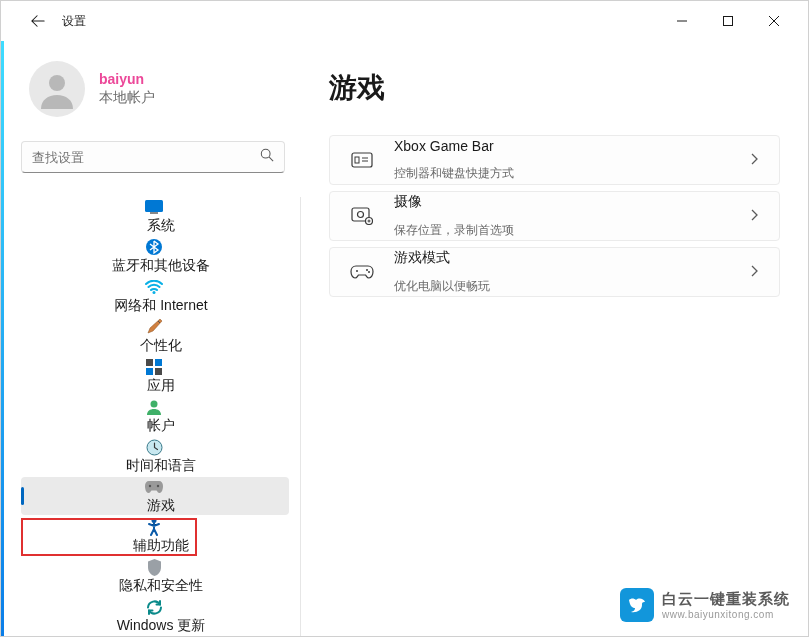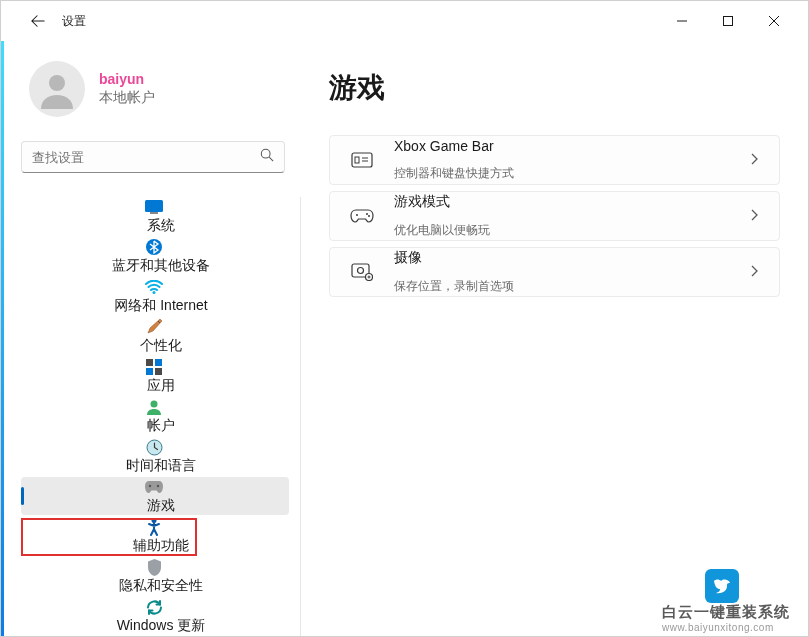--- a/index.html
+++ b/index.html
@@ -35,21 +35,21 @@
     .main { flex: 1; padding: 28px 28px 0 28px; }
     .page-title { font-size: 28px; font-weight: 600; color: #1a1a1a; margin-bottom: 28px; }
     
     .setting-card { background: #fdfdfd; border: 1px solid #ebebeb; border-radius: 4px; height: 50px; display: flex; align-items: center; padding: 0 20px; margin-bottom: 6px; cursor: pointer; }
     .card-icon { width: 24px; display: flex; align-items: center; justify-content: center; margin-right: 20px; }
     .card-text { flex: 1; }
     .card-title { font-size: 14px; color: #1a1a1a; }
     .card-subtitle { font-size: 12px; color: #6a6a6a; margin-top: 11px; }
     .card-chevron { color: #5a5a5a; }
     
-    .watermark { position: absolute; right: 18px; bottom: 3px; display: flex; align-items: center; flex-direction: column; }
+    .watermark { position: absolute; right: 18px; bottom: 14px; display: flex; align-items: center; }
     .wm-logo { width: 34px; height: 34px; background: #1296db; border-radius: 6px; display:flex; align-items:center; justify-content:center; }
     .wm-text { margin-left: 8px; }
     .wm-title { font-size: 15px; font-weight: 600; color: #5a5a5a; letter-spacing: 1px; }
     .wm-url { font-size: 10px; color: #9a9a9a; letter-spacing: 0.5px; }
     
     .left-edge { position: absolute; left: 0; top: 40px; bottom: 0; width: 3px; background: linear-gradient(180deg, #3fdcff 0%, #0a7de8 100%); }
   </style>
 </head>
 <body>
 
@@ -226,53 +226,53 @@
         <div class="card-title">Xbox Game Bar</div>
         <div class="card-subtitle">控制器和键盘快捷方式</div>
       </div>
       <span class="card-chevron"><svg width="8" height="12" viewBox="0 0 8 12">
             <path d="M1 1l5 5-5 5" stroke="#5a5a5a" fill="none" stroke-width="1.3"></path>
           </svg></span>
     </div>
 
     <div class="setting-card">
       <span class="card-icon">
+          <svg width="22" height="18" viewBox="0 0 22 18">
+            <rect x="1" y="1" width="17" height="13" rx="2" stroke="#3a3a3a" fill="none" stroke-width="1.2"></rect>
+            <circle cx="9.5" cy="7.5" r="3" stroke="#3a3a3a" fill="none" stroke-width="1.2"></circle>
+            <circle cx="18" cy="14" r="3.5" fill="#fff" stroke="#3a3a3a" stroke-width="1.2"></circle>
+            <path d="M18 12.5v3M16.5 14h3" stroke="#3a3a3a"></path>
+          </svg>
+        </span>
+      <div class="card-text">
+        <div class="card-title">摄像</div>
+        <div class="card-subtitle">保存位置，录制首选项</div>
+      </div>
+      <span class="card-chevron"><svg width="8" height="12" viewBox="0 0 8 12">
+            <path d="M1 1l5 5-5 5" stroke="#5a5a5a" fill="none" stroke-width="1.3"></path>
+          </svg></span>
+    </div>
+
+    <div class="setting-card">
+      <span class="card-icon">
           <svg width="24" height="14" viewBox="0 0 24 14">
             <path d="M6 1h12c3 0 5 2.5 5 5.5S21.5 13 19 13c-2 0-2.5-2-3.5-3h-7c-1 1-1.5 3-3.5 3C2.5 13 1 9.5 1 6.5S3 1 6 1z" stroke="#3a3a3a" fill="none" stroke-width="1.2"></path>
             <circle cx="7" cy="6" r="1" fill="#3a3a3a"></circle>
             <circle cx="17" cy="5" r="1" fill="#3a3a3a"></circle>
             <circle cx="19" cy="7" r="1" fill="#3a3a3a"></circle>
           </svg>
         </span>
       <div class="card-text">
         <div class="card-title">游戏模式</div>
         <div class="card-subtitle">优化电脑以便畅玩</div>
       </div>
       <span class="card-chevron"><svg width="8" height="12" viewBox="0 0 8 12">
             <path d="M1 1l5 5-5 5" stroke="#5a5a5a" fill="none" stroke-width="1.3"></path>
           </svg></span>
     </div>
-
-    <div class="setting-card">
-      <span class="card-icon">
-          <svg width="22" height="18" viewBox="0 0 22 18">
-            <rect x="1" y="1" width="17" height="13" rx="2" stroke="#3a3a3a" fill="none" stroke-width="1.2"></rect>
-            <circle cx="9.5" cy="7.5" r="3" stroke="#3a3a3a" fill="none" stroke-width="1.2"></circle>
-            <circle cx="18" cy="14" r="3.5" fill="#fff" stroke="#3a3a3a" stroke-width="1.2"></circle>
-            <path d="M18 12.5v3M16.5 14h3" stroke="#3a3a3a"></path>
-          </svg>
-        </span>
-      <div class="card-text">
-        <div class="card-title">摄像</div>
-        <div class="card-subtitle">保存位置，录制首选项</div>
-      </div>
-      <span class="card-chevron"><svg width="8" height="12" viewBox="0 0 8 12">
-            <path d="M1 1l5 5-5 5" stroke="#5a5a5a" fill="none" stroke-width="1.3"></path>
-          </svg></span>
-    </div>
   </div>
 </div>
 
 <div class="watermark">
   <div class="wm-logo">
     <svg width="22" height="22" viewBox="0 0 22 22">
         <path d="M3 6c2-2 5-2 7 0 3-3 8-1 9 2-3 0-3 1-3 3 0 5-5 8-11 7 3-1 4-2 4-4-3 0-5-2-6-8z" fill="#fff"></path>
       </svg>
   </div>
   <div class="wm-text">

